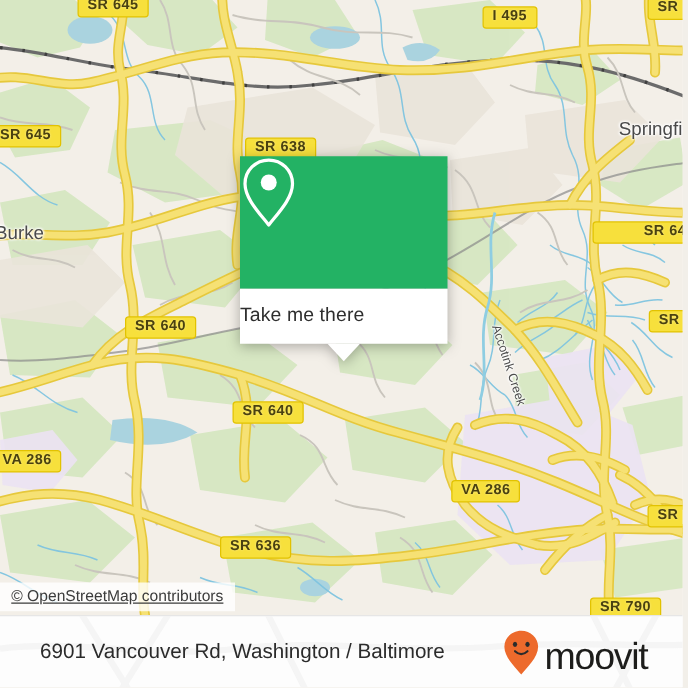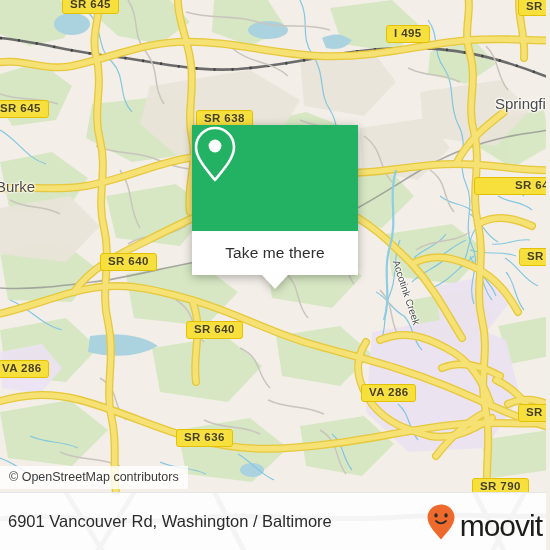--- a/index.html
+++ b/index.html
@@ -51,49 +51,49 @@
     filter:drop-shadow(0 2px 5px rgba(0,0,0,.30));
     z-index:40;
   }
   .popup-top{
     background:#23b264;height:106px;width:100%;
     display:flex;align-items:center;justify-content:center;
     box-sizing:border-box;
   }
   .popup-bottom{
     background:#fff;height:44px;width:100%;
-    display:flex;align-items:center;justify-content:center;
+    display:flex;align-items:center;
     box-sizing:border-box;
   }
   .popup-label{
     color:#2e2e2e;font-size:15.5px;letter-spacing:.1px;
   }
   .popup-tail{
     position:absolute;left:50%;transform:translateX(-50%);
     top:150px;width:0;height:0;
     border-left:13px solid transparent;
     border-right:13px solid transparent;
     border-top:14px solid #ffffff;
   }
 
   
   .attrib{
     position:absolute;left:0;top:466px;
     background:rgba(255,255,255,.80);
     padding:4px 9px 5px 9px;
     font-size:12.5px;color:#3b3b3b;
-    z-index:50;white-space:nowrap;
+    z-index:50;white-space:nowrap;text-decoration:underline;
   }
 
   
   .footer{
     position:absolute;left:0;top:492px;width:550px;height:58px;
     background:#fdfdfd;border-top:1px solid #e6e6e6;
     display:flex;align-items:center;justify-content:space-between;
-    padding:0 8px;box-sizing:border-box;overflow:hidden;
+    padding:0 32px;box-sizing:border-box;overflow:hidden;
   }
   .footer-ghost{
     position:absolute;left:0;top:0;width:550px;height:58px;
     opacity:.55;pointer-events:none;
   }
   .footer-addr{
     position:relative;z-index:2;
     font-size:16.5px;color:#2b2b2b;white-space:nowrap;
   }
   .brand{position:relative;z-index:2;display:flex;align-items:flex-end;gap:4px;}
@@ -289,21 +289,21 @@
         </g>
 
         <path d="M396,170 C388,196 398,220 390,246 C382,272 392,296 384,320" stroke="#8ecde2" stroke-width="2.2" fill="none"></path>
       </g>
     </svg>
 
     <div id="shield-layer">
         <div class="shield" style="left: 62px; top: -4px;">SR 645</div>
         <div class="shield" style="left: -8px; top: 100px;">SR 645</div>
         <div class="shield" style="left: 196px; top: 110px;">SR 638</div>
-        <div class="shield" style="left: 386px; top: 25px;">I 495</div>
+        <div class="shield" style="left: 386px; top: 5px;">I 495</div>
         <div class="shield" style="left: 518px; top: -2px;">SR 6</div>
         <div class="shield" style="left: 474px; top: 177px; padding-left: 40px;">SR 644</div>
         <div class="shield" style="left: 519px; top: 248px;">SR 6</div>
         <div class="shield" style="left: 100px; top: 253px;">SR 640</div>
         <div class="shield" style="left: 186px; top: 321px;">SR 640</div>
         <div class="shield" style="left: -6px; top: 360px;">VA 286</div>
         <div class="shield" style="left: 361px; top: 384px;">VA 286</div>
         <div class="shield" style="left: 134px; top: 429px; margin-left: 42px;">SR 636</div>
         <div class="shield" style="left: 518px; top: 404px;">SR 78</div>
         <div class="shield" style="left: 472px; top: 478px;">SR 790</div>

